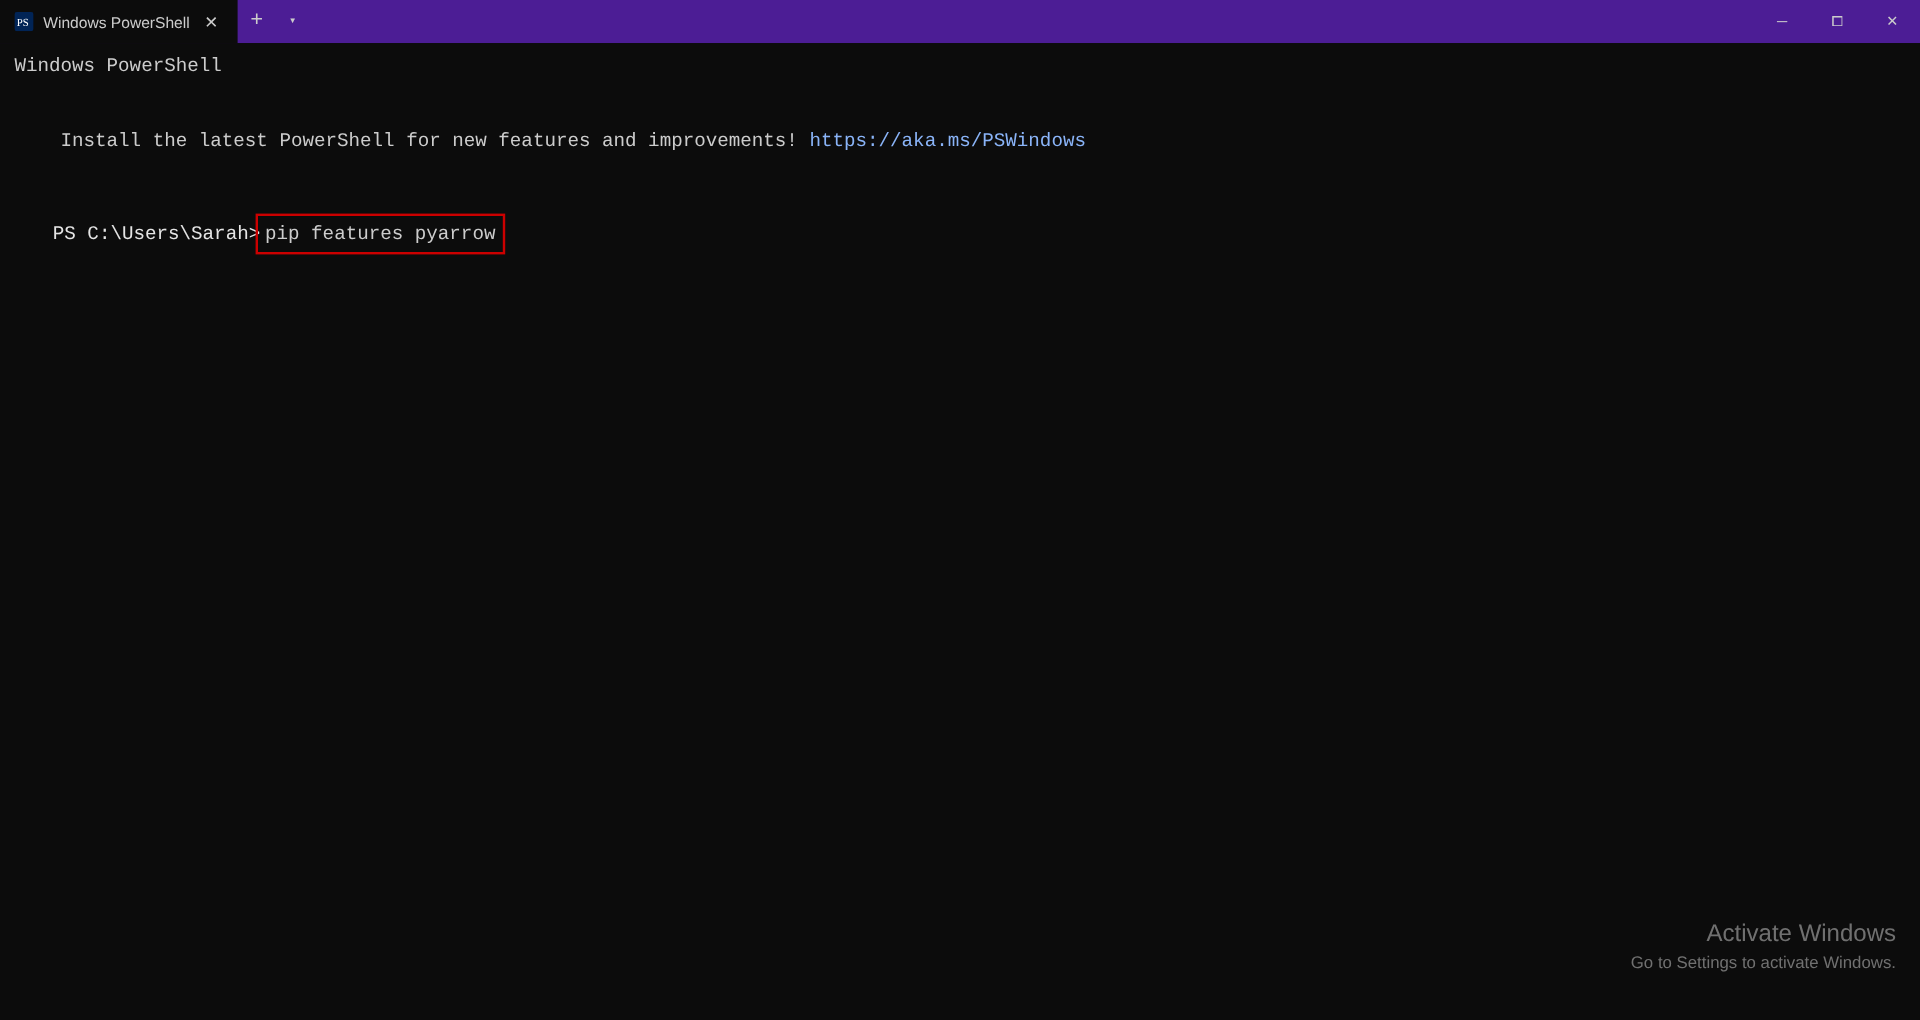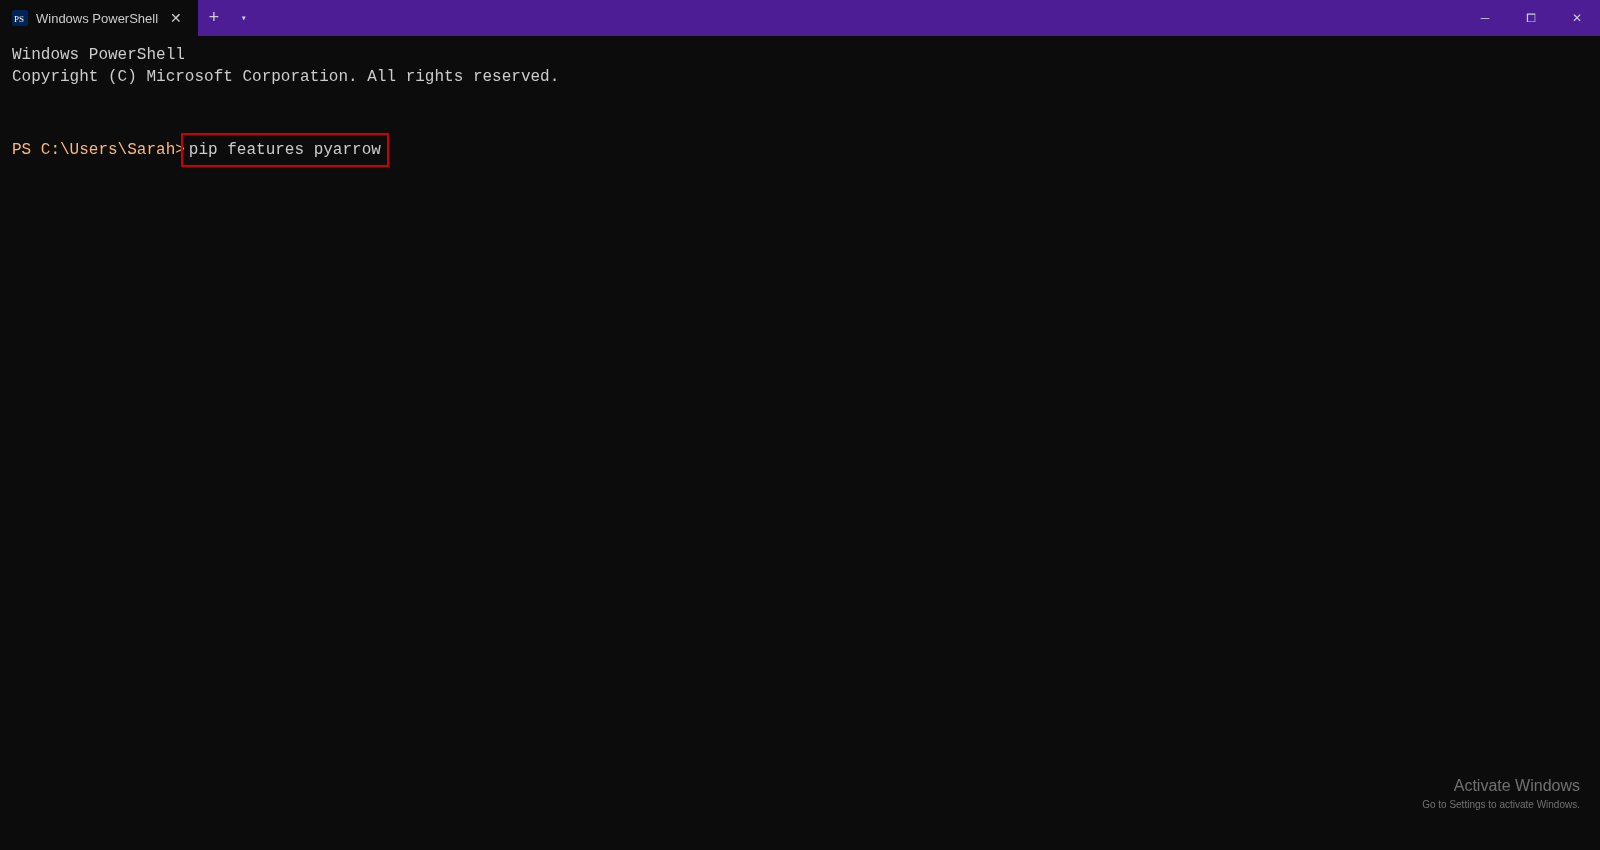--- a/index.html
+++ b/index.html
@@ -134,49 +134,50 @@
     }
 
     .prompt-line {
       display: flex;
       align-items: center;
       line-height: 1.4;
       margin-top: 12px;
     }
 
     .prompt-text {
-      color: #fdba74;
+      color: #e5e5e5;
       white-space: pre;
+      margin-left: 32px;
     }
 
     .command-highlighted {
       color: #cccccc;
       background: transparent;
       outline: 2px solid #cc0000;
       outline-offset: 2px;
       padding: 2px 4px;
     }
 
     .activate-watermark {
       position: absolute;
       bottom: 40px;
       right: 20px;
       text-align: right;
     }
 
     .activate-title {
       color: rgba(180, 180, 180, 0.6);
-      font-size: 16px;
+      font-size: 20px;
       font-family: 'Segoe UI', sans-serif;
       font-weight: 400;
     }
 
     .activate-subtitle {
       color: rgba(180, 180, 180, 0.6);
-      font-size: 10px;
+      font-size: 14px;
       font-family: 'Segoe UI', sans-serif;
       margin-top: 4px;
     }
 
     .link-text {
       color: #8ab4f8;
     }
   </style>
 </head>
 <body>
@@ -199,22 +200,24 @@
   </div>
   <div class="window-controls">
     <div class="win-btn">─</div>
     <div class="win-btn">⧠</div>
     <div class="win-btn close-btn">✕</div>
   </div>
 </div>
 
 <div class="terminal-body">
   <div class="terminal-line">Windows PowerShell</div>
-  <div class="terminal-line">Copyright (C) Microsoft Corporation. All rights reserved.</div>
   <br>
+  <div class="terminal-line">
+    <span>Install the latest PowerShell for new features and improvements! </span><span class="link-text">https://aka.ms/PSWindows</span>
+  </div>
   <br>
   <div class="prompt-line">
     <span class="prompt-text">PS C:\Users\Sarah&gt;</span>
     <span class="command-highlighted">pip features pyarrow</span>
   </div>
 
   
   <div class="activate-watermark">
     <div class="activate-title">Activate Windows</div>
     <div class="activate-subtitle">Go to Settings to activate Windows.</div>

